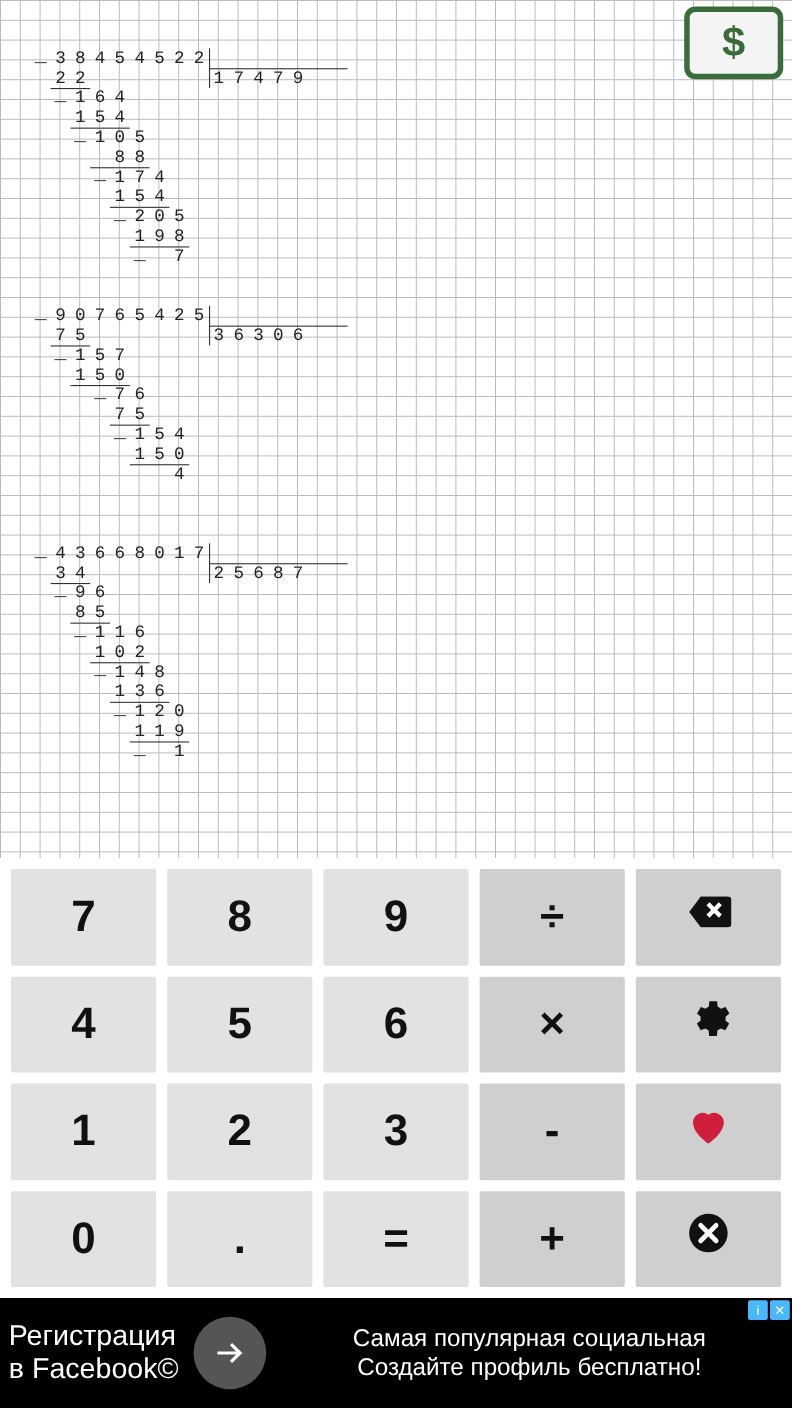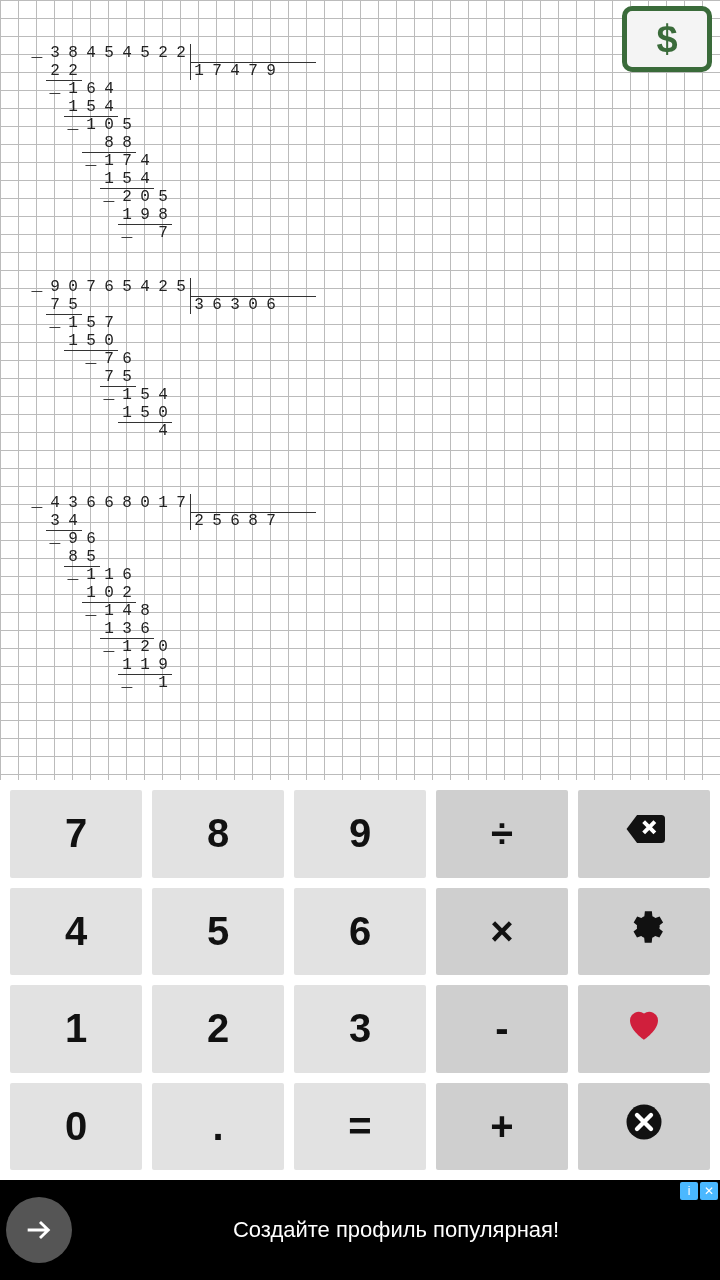--- a/index.html
+++ b/index.html
@@ -354,25 +354,30 @@
     <div class="key dark">+</div>
     <div class="key dark">
       <span><svg viewBox="0 0 24 24" fill="#111">
           <circle cx="12" cy="12" r="10"></circle>
           <path d="M8 8l8 8M16 8l-8 8" stroke="#fff" stroke-width="2.5" stroke-linecap="round"></path>
         </svg></span>
     </div>
   </div>
 
 <div class="ad-banner">
+  <div class="ad-left">
+    <div>Регистрация</div>
+    <div>в Facebook©</div>
+  </div>
   <div class="ad-arrow">
     <svg viewBox="0 0 24 24">
         <path d="M4 11h12l-4-4 1.4-1.4L20 12l-6.6 6.4L12 17l4-4H4z"></path>
       </svg>
   </div>
   <div class="ad-right">
-    <div>Создайте профиль популярная!</div>
+    <div>Самая популярная социальная</div>
+    <div>Создайте профиль бесплатно!</div>
   </div>
   <div class="ad-info">
     <span>i</span>
       <span>✕</span>
   </div>
 </div>
 
 </body></html>

